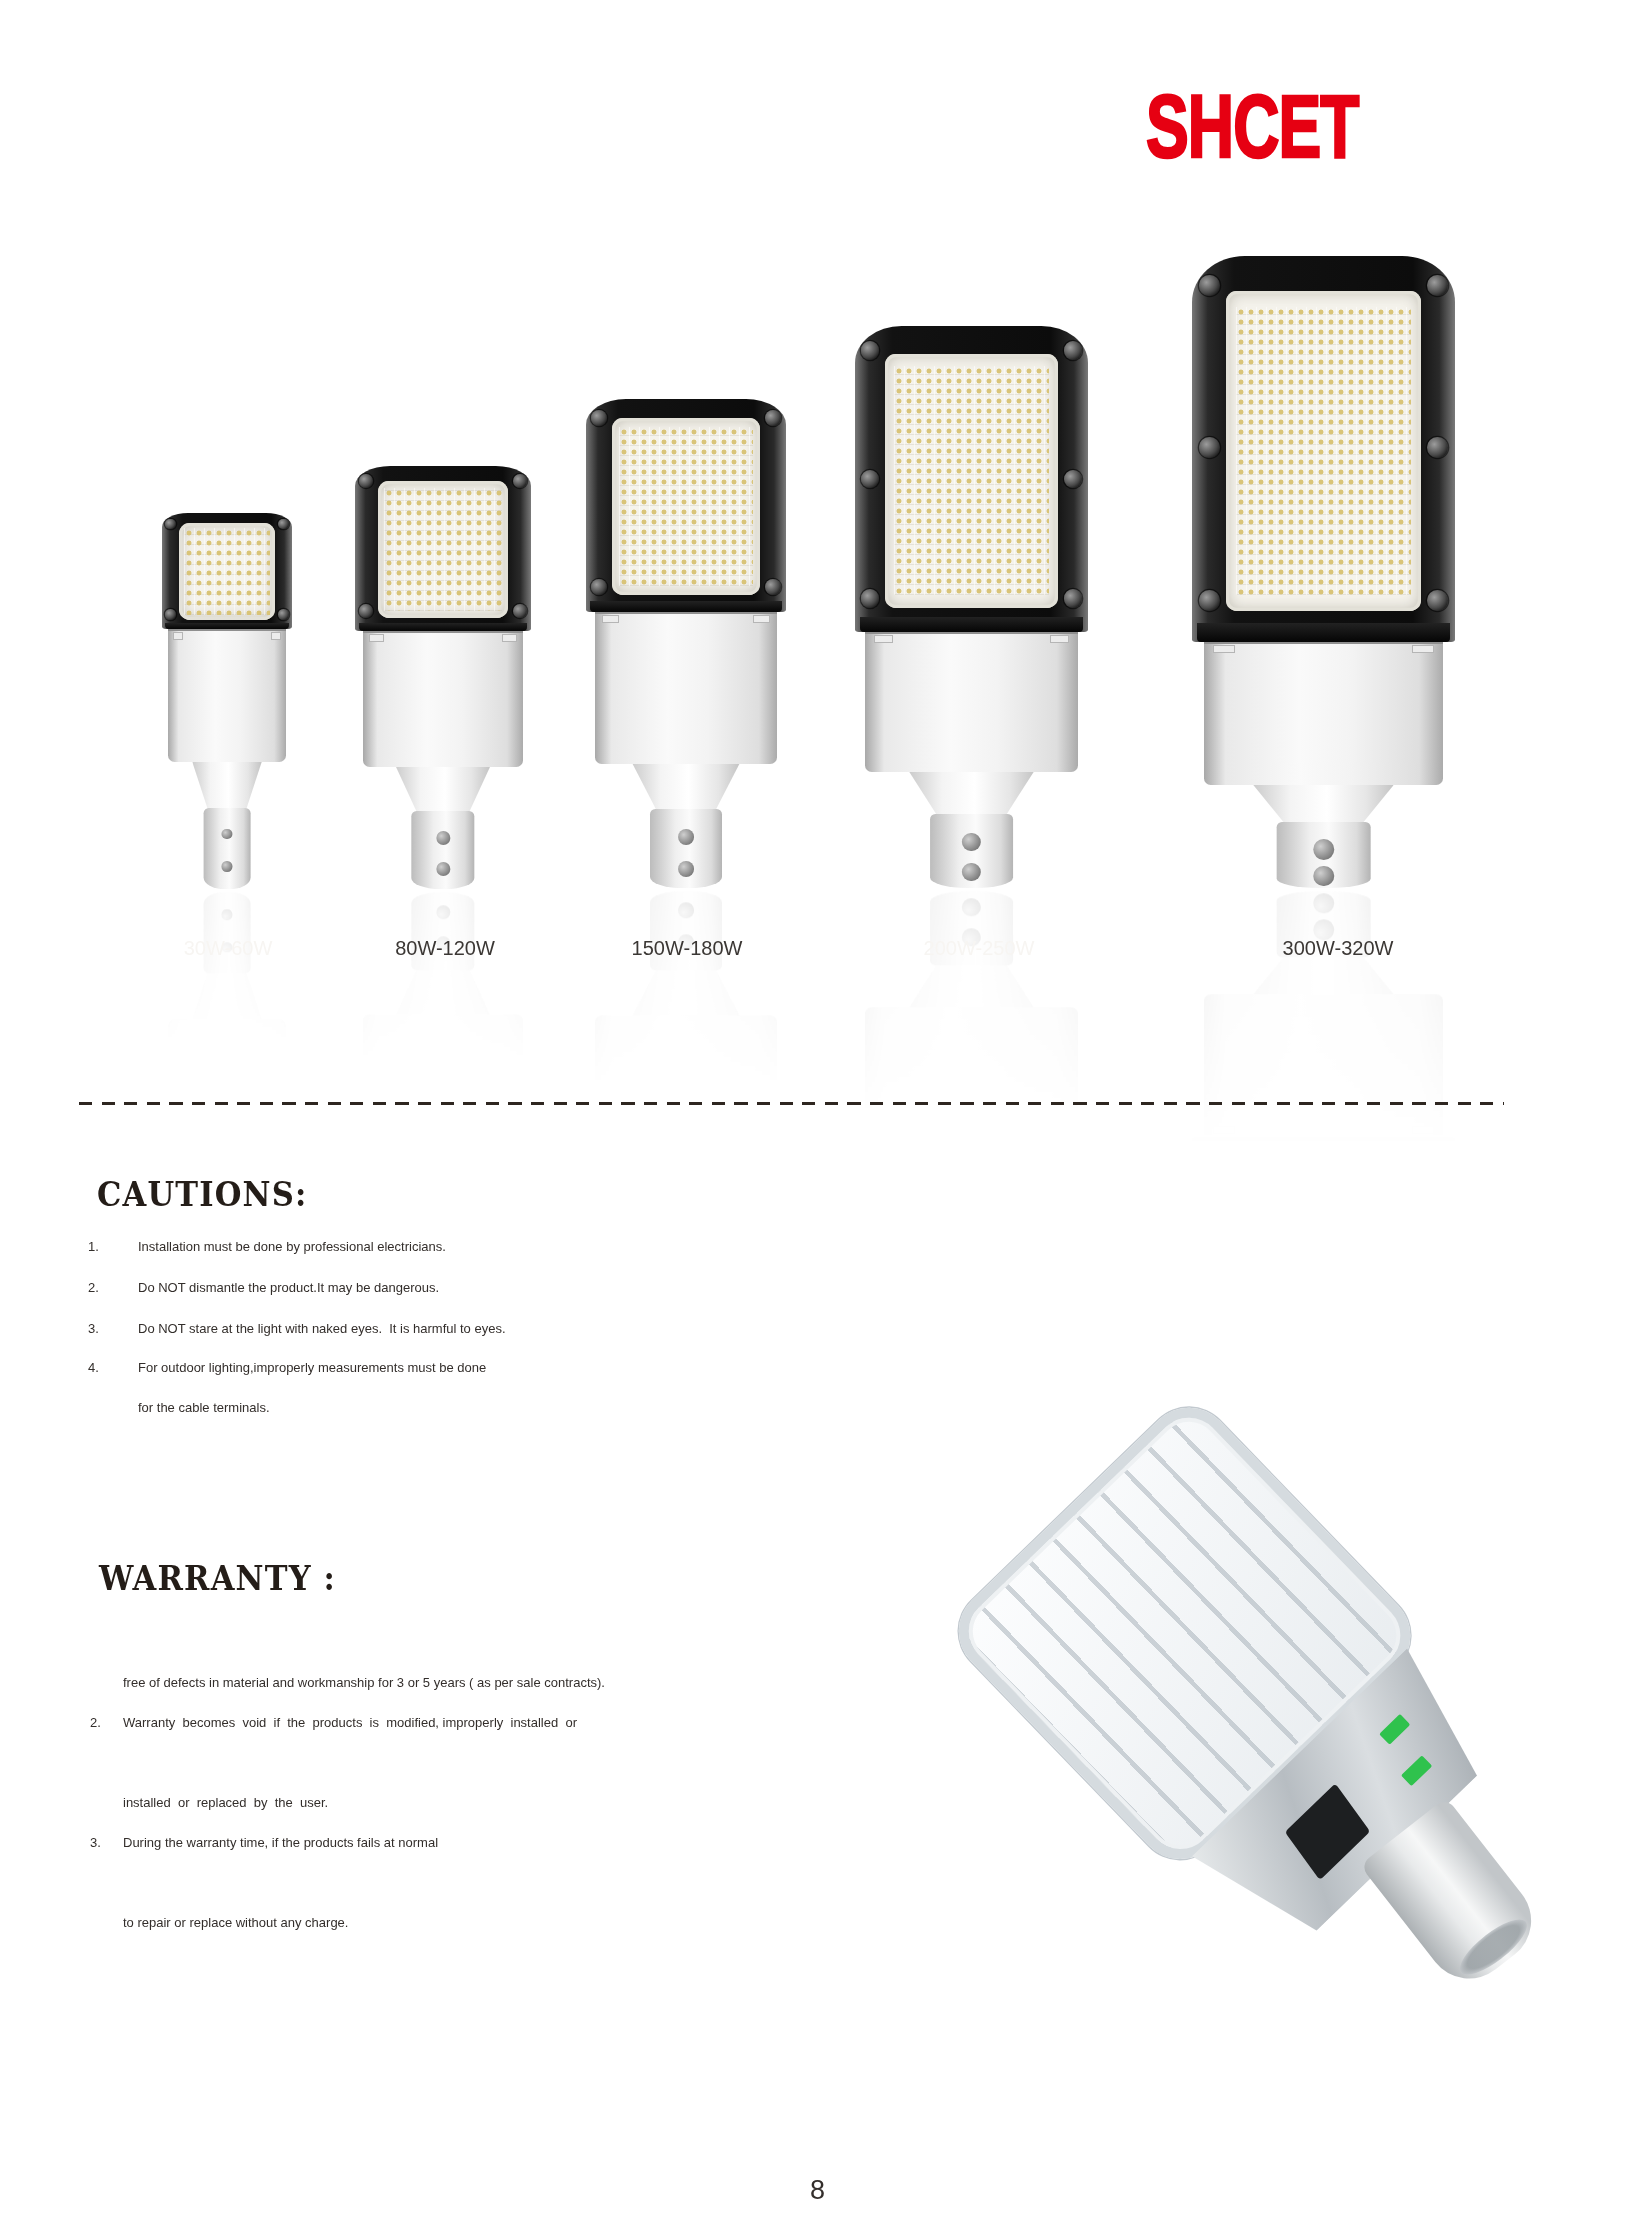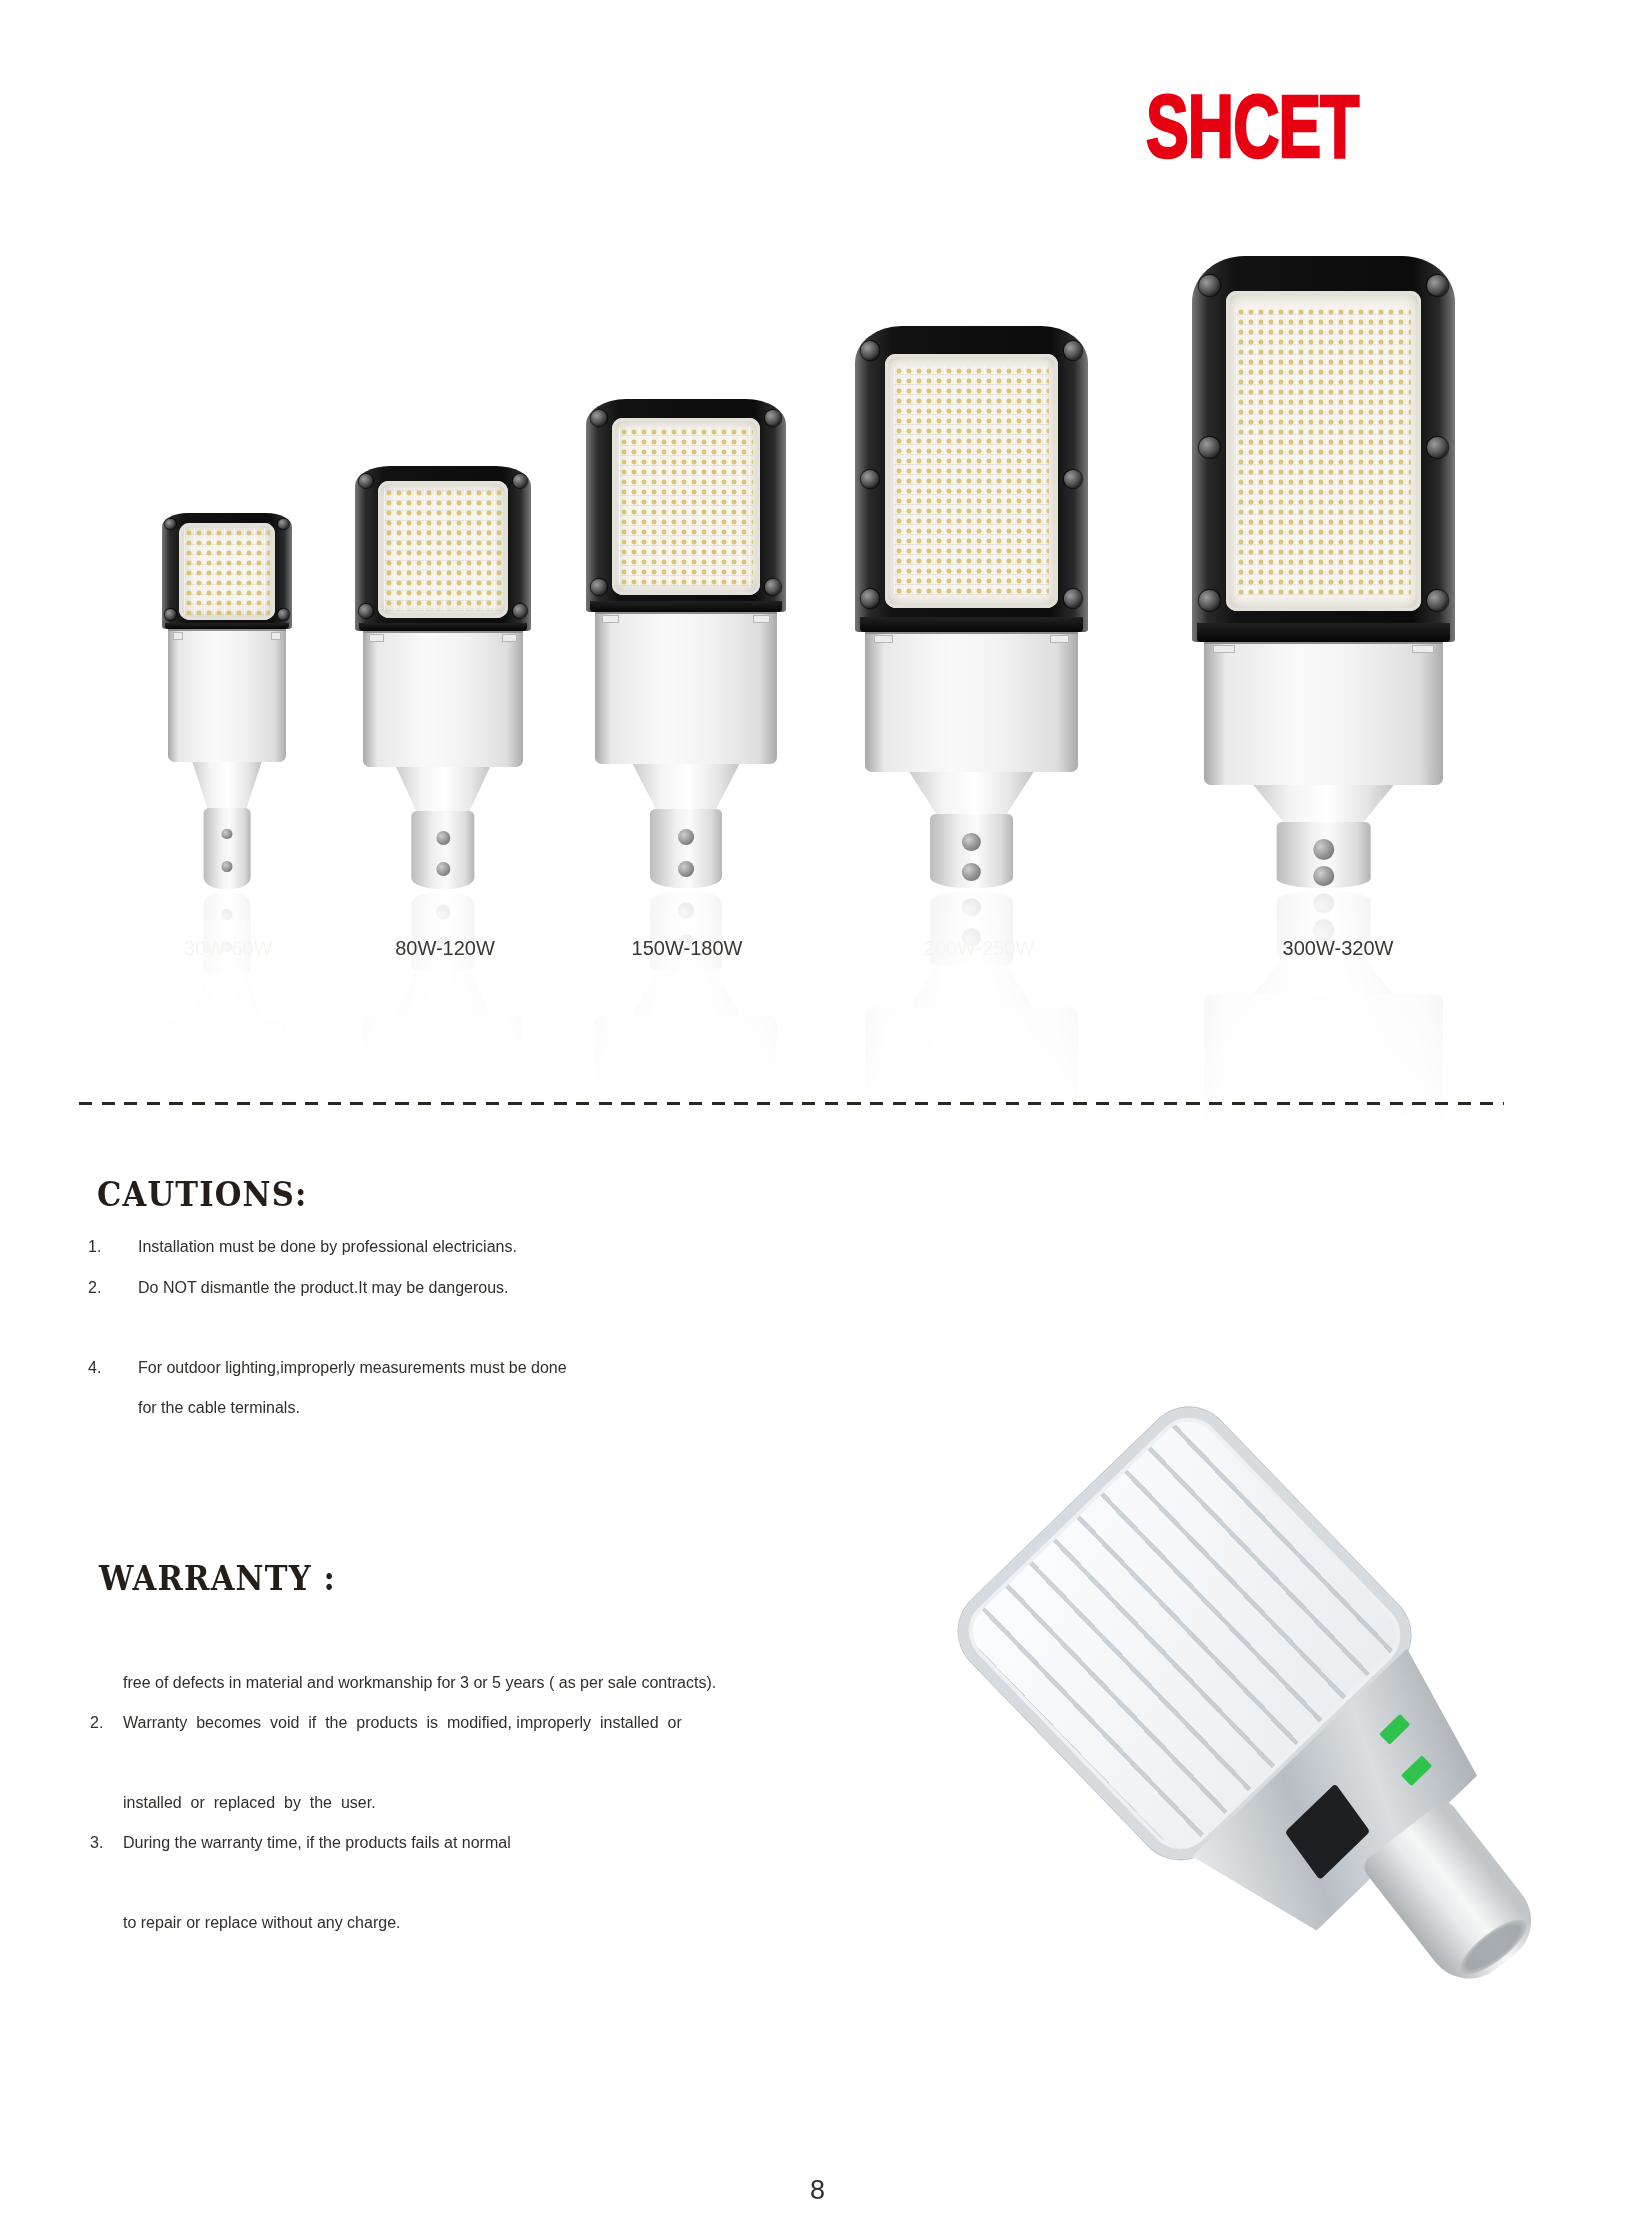--- a/index.html
+++ b/index.html
@@ -100,21 +100,21 @@
   
   .stencil{
     position:absolute; margin:0; font-family:"DejaVu Serif", serif; font-weight:bold;
     color:#241d18; font-size:34px; line-height:1.2; letter-spacing:1.3px;
     transform:scaleX(.9); transform-origin:left top; white-space:nowrap;
   }
   .cautions-h{ left:97px; top:1174px; }
   .warranty-h{ left:99px; top:1558px; }
   
   .tline{
-    position:absolute; font-size:16px; line-height:27px; color:#332e2b; white-space:pre;
+    position:absolute; font-size:13px; line-height:27px; color:#332e2b; white-space:pre;
   }
   .c-line{ left:88px; }
   .c-num{ display:inline-block; width:50px; }
   .c-cont{ padding-left:50px; }
   .w-line{ left:90px; }
   .w-num{ display:inline-block; width:33px; }
   .w-cont{ padding-left:33px; }
   
   .warranty-img{ position:absolute; left:945px; top:1431px; width:652px; height:626px; }
   .tilt{
@@ -269,20 +269,21 @@
   <div class="watt-label wl-dark" style="left:445px">80W-120W</div>
   <div class="watt-label wl-dark" style="left:687px">150W-180W</div>
   <div class="watt-label wl-light" style="left:979px">200W-250W</div>
   <div class="watt-label wl-dark" style="left:1338px">300W-320W</div>
 
   <div class="divider"></div>
 
   <h2 class="stencil cautions-h">CAUTIONS:</h2>
   <div class="tline c-line" style="top:1233px"><span class="c-num">1.</span><span>Installation must be done by professional electricians.</span></div>
   <div class="tline c-line" style="top:1274px"><span class="c-num">2.</span><span>Do NOT dismantle the product.It may be dangerous.</span></div>
+  <div class="tline c-line" style="top:1315px"><span class="c-num">3.</span><span>Do NOT stare at the light with naked eyes.  It is harmful to eyes.</span></div>
   <div class="tline c-line" style="top:1354px"><span class="c-num">4.</span><span>For outdoor lighting,improperly measurements must be done</span></div>
   <div class="tline c-line c-cont" style="top:1394px"><span>for the cable terminals.</span></div>
 
   <h2 class="stencil warranty-h">WARRANTY :</h2>
   <div class="tline w-line w-cont" style="top:1669px"><span>free of defects in material and workmanship for 3 or 5 years ( as per sale contracts).</span></div>
   <div class="tline w-line" style="top:1709px"><span class="w-num">2.</span><span>Warranty  becomes  void  if  the  products  is  modified, improperly  installed  or</span></div>
   <div class="tline w-line w-cont" style="top:1789px"><span>installed  or  replaced  by  the  user.</span></div>
   <div class="tline w-line" style="top:1829px"><span class="w-num">3.</span><span>During the warranty time, if the products fails at normal</span></div>
   <div class="tline w-line w-cont" style="top:1909px"><span>to repair or replace without any charge.</span></div>
 

